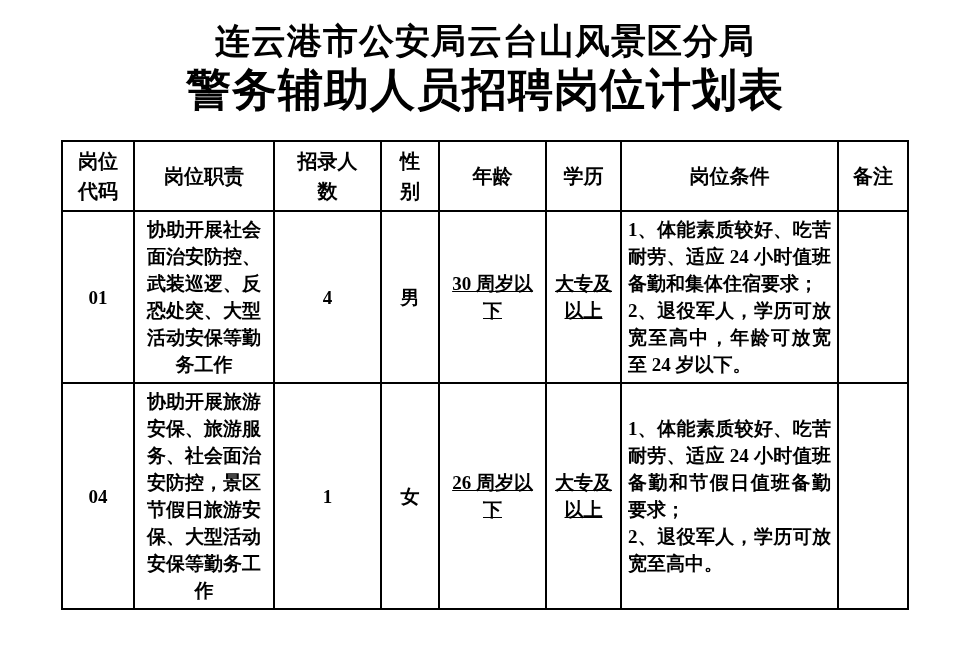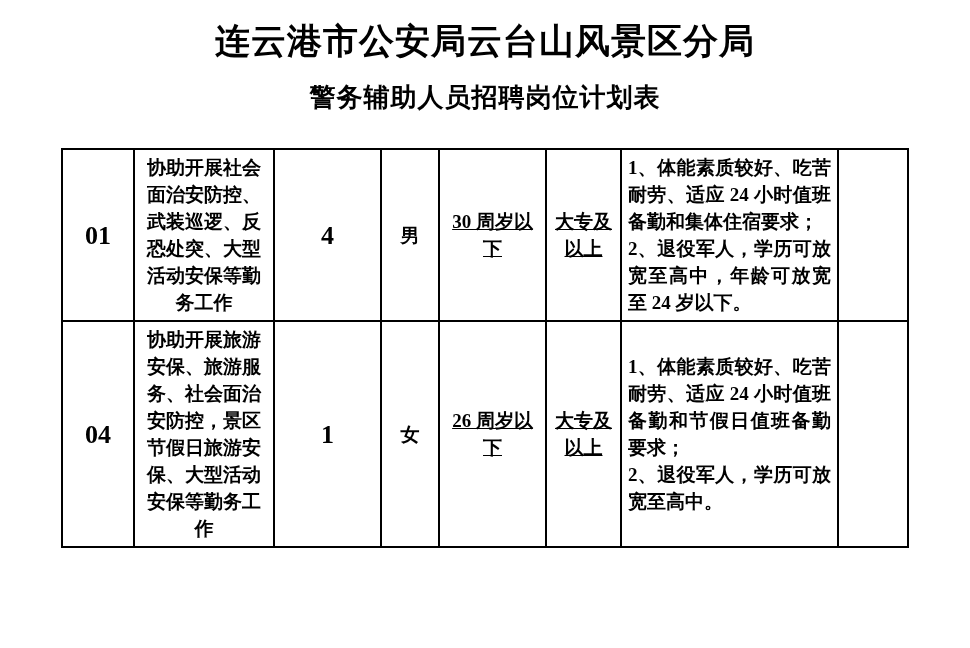--- a/index.html
+++ b/index.html
@@ -17,22 +17,22 @@
     overflow:hidden;
   }
   .page{width:970px;height:648px;position:relative;}
   .doc-title{text-align:center;}
   .doc-title .line1{
     margin:0;padding-top:22px;
     font-size:35px;line-height:40px;
     letter-spacing:1px;
   }
   .doc-title .line2{
-    margin:16px 0 0 0;
-    font-size:26px;line-height:40px;
+    margin:8px 0 0 0;
+    font-size:45px;line-height:40px;
     letter-spacing:1px;
   }
   table.plan{
     border-collapse:collapse;
     table-layout:fixed;
     width:846px;
     margin:30px auto 0 auto;
   }
   table.plan th, table.plan td{
     border:2px solid var(--border);
@@ -60,21 +60,21 @@
     text-decoration:underline;
   }
   td.cell-conditions{
     text-align:justify;
     padding:6px 8px;
   }
   td.cell-conditions .cond-item{
     text-align:justify;
   }
   td.cell-code, td.cell-count{
-    font-size:26px;
+    font-size:19px;
   }
 </style>
 </head>
 <body>
 
 <div class="page">
 
   <div class="doc-title">
     <h1 class="line1">连云港市公安局云台山风景区分局</h1>
     <h1 class="line2">警务辅助人员招聘岗位计划表</h1>
@@ -85,20 +85,33 @@
       <col style="width:72px">
       <col style="width:140px">
       <col style="width:107px">
       <col style="width:58px">
       <col style="width:107px">
       <col style="width:75px">
       <col style="width:217px">
       <col style="width:70px">
     </colgroup>
     <tbody>
+      <tr class="header-row">
+        <th>岗位
+代码</th>
+        <th>岗位职责</th>
+        <th>招录人
+数</th>
+        <th>性
+别</th>
+        <th>年龄</th>
+        <th>学历</th>
+        <th>岗位条件</th>
+        <th>备注</th>
+      </tr>
 
       <tr class="row-1">
         <td class="cell-code">01</td>
         <td class="cell-duties">协助开展社会面治安防控、武装巡逻、反恐处突、大型活动安保等勤务工作</td>
         <td class="cell-count">4</td>
         <td class="cell-gender">男</td>
         <td class="cell-age">30 周岁以
 下</td>
         <td class="cell-education">大专及
 以上</td>

